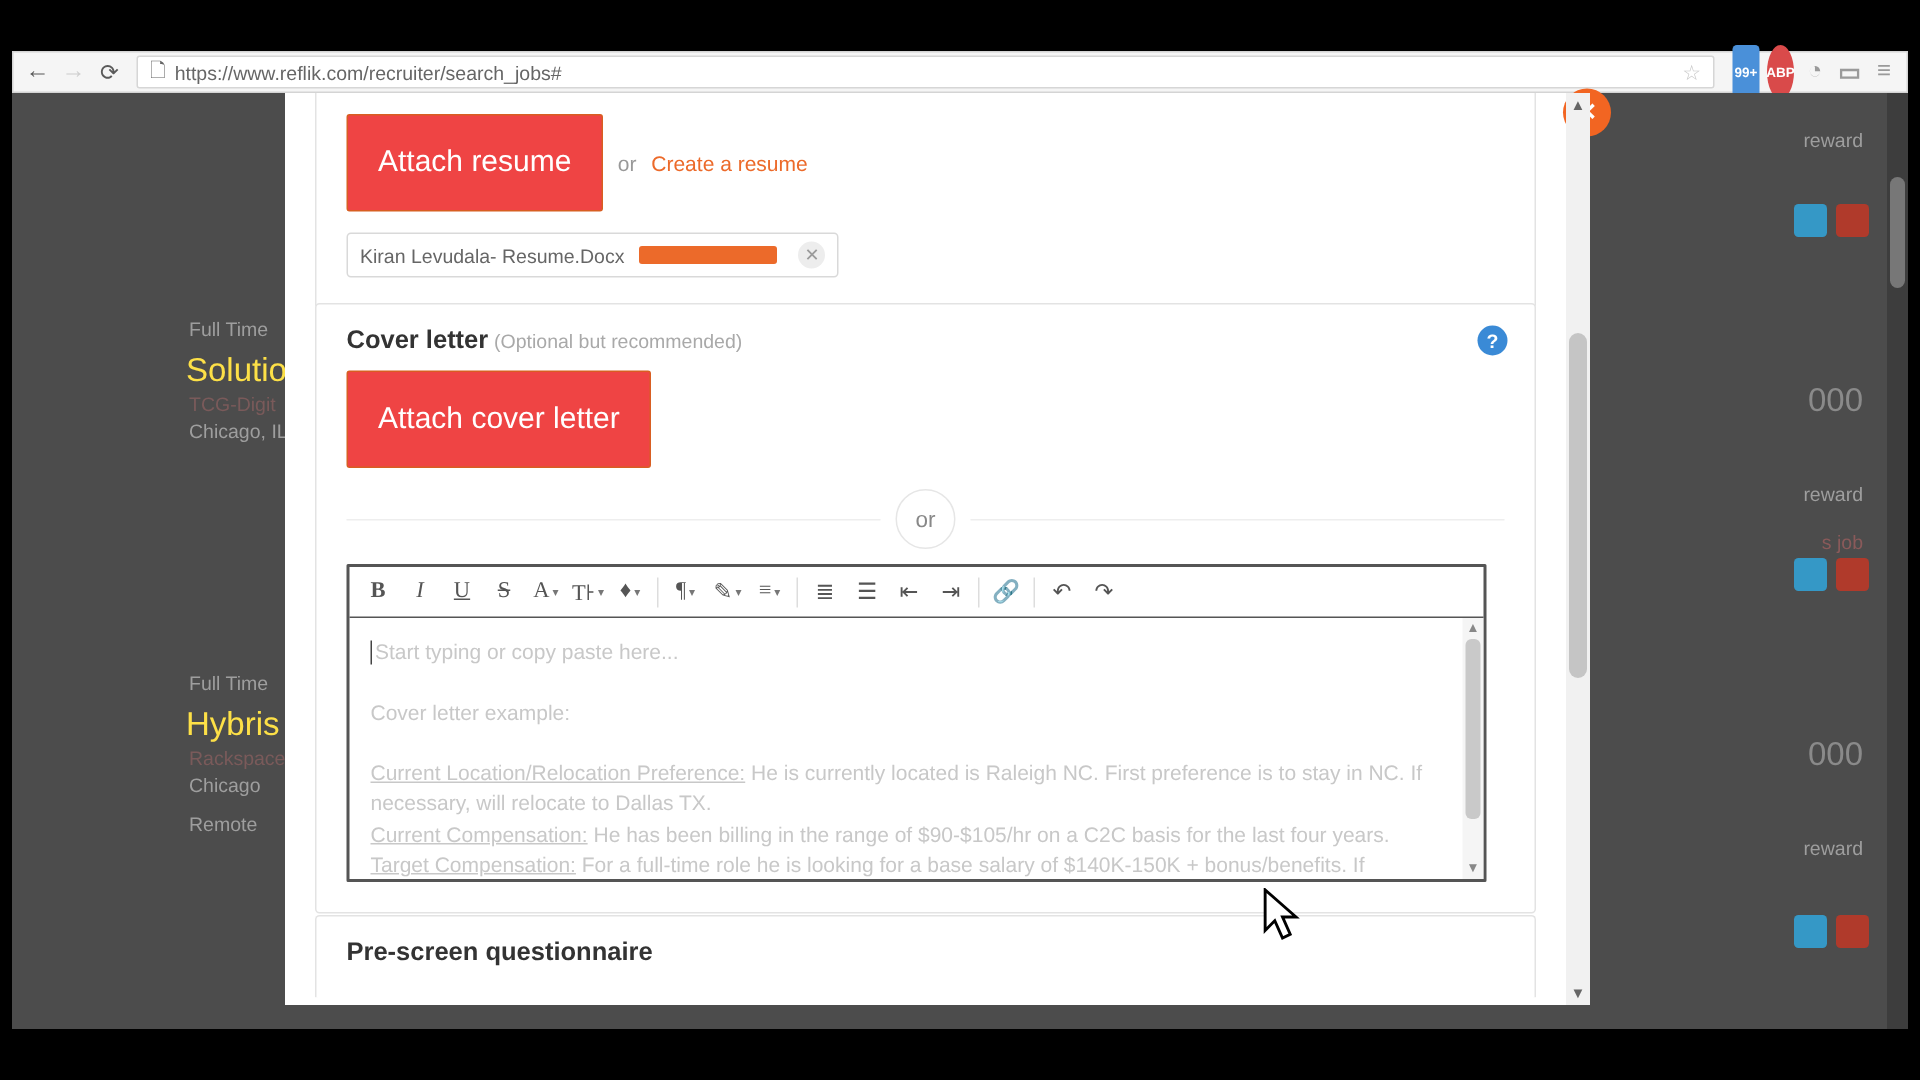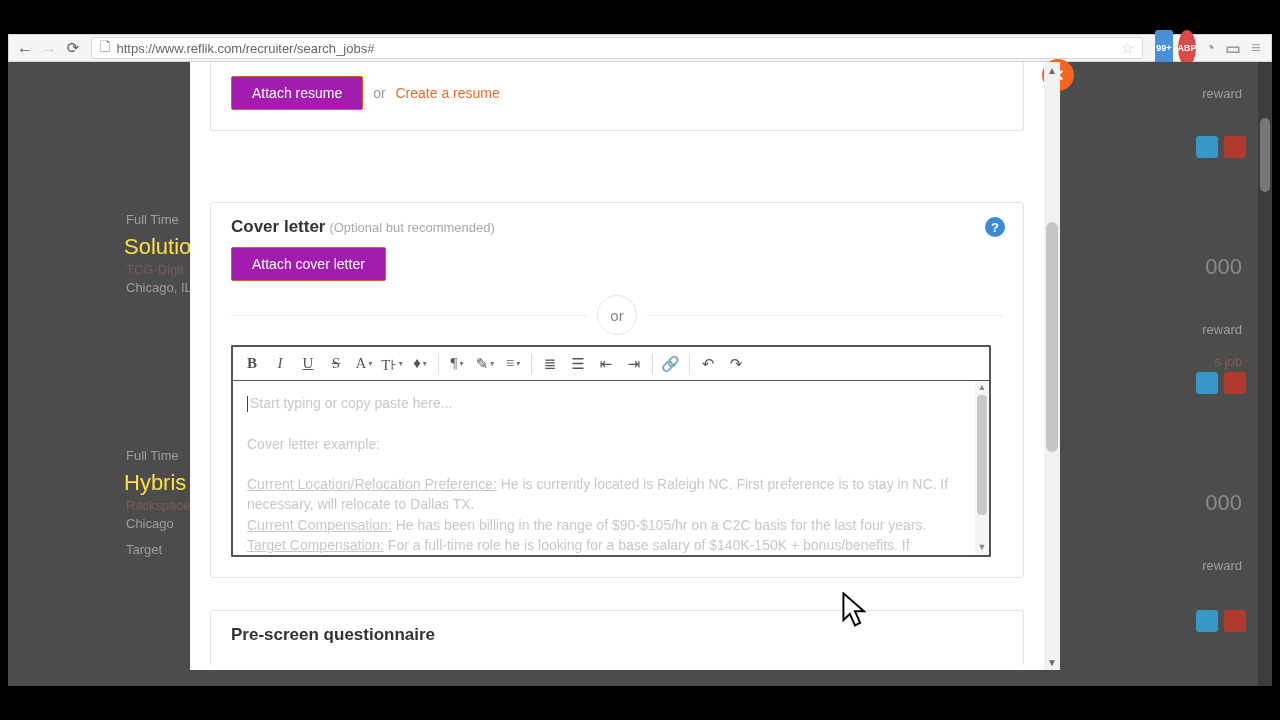--- a/index.html
+++ b/index.html
@@ -80,22 +80,22 @@
   .panel {
     position: absolute; left: 20px; right: 36px;
     border: 1px solid #e3e3e3; border-radius: 3px; background: #fff;
     padding: 14px 20px 20px 20px;
   }
 
   
   .panel.resume { top: 0; border-top: none; border-radius: 0 0 3px 3px; }
 
   .btn-orange {
-    display: inline-block; background: #a21caf; color: #fff;
-    border-radius: 2px; padding: 8px 20px; font-size: 14px;
+    display: inline-block; background: #ef4444; color: #fff;
+    border-radius: 2px; padding: 20px 20px; font-size: 20px;
     border: 1px solid #d85e22;
   }
   .or-text { color: #999; margin: 0 6px; }
   .link-orange { color: #ec6a2a; }
 
   .file-chip {
     margin-top: 14px; display: inline-flex; align-items: center;
     border: 1px solid #d9d9d9; border-radius: 3px; padding: 5px 8px;
     font-size: 13px; color: #666; gap: 10px;
   }
@@ -207,21 +207,21 @@
 <div class="page-bg">
   <div class="bg-text" style="left:118px; top:150px;">Full Time</div>
   <div class="bg-text bg-title" style="left:116px; top:172px;">Solutio</div>
   <div class="bg-text" style="left:118px; top:200px; color:#7a5a5a;">TCG-Digit</div>
   <div class="bg-text" style="left:118px; top:218px;">Chicago, IL</div>
 
   <div class="bg-text" style="left:118px; top:386px;">Full Time</div>
   <div class="bg-text bg-title" style="left:116px; top:408px;">Hybris</div>
   <div class="bg-text" style="left:118px; top:436px; color:#7a5a5a;">Rackspace</div>
   <div class="bg-text" style="left:118px; top:454px;">Chicago</div>
-  <div class="bg-text" style="left:118px; top:480px;">Target</div>
+  <div class="bg-text" style="left:118px; top:480px;">Remote</div>
 
   <div class="bg-text" style="right:30px; top:24px;">reward</div>
   <div class="share-row" style="right:26px; top:74px;">
     <div class="sq tw"></div>
     <div class="sq gp"></div>
   </div>
   <div class="bg-text bg-title" style="right:30px; top:192px; color:#8a8a8a;">000</div>
   <div class="bg-text" style="right:30px; top:260px;">reward</div>
   <div class="bg-text" style="right:30px; top:292px; color:#8a5a5a;">s job</div>
   <div class="share-row" style="right:26px; top:310px;">
@@ -240,20 +240,27 @@
   </div>
 </div>
 
 <div class="modal">
   <div class="close-btn">✕</div>
 
   <div class="panel resume">
     <span class="btn-orange">Attach resume</span>
     <span class="or-text">or</span>
     <span class="link-orange">Create a resume</span>
+    <div>
+      <div class="file-chip">
+        <span>Kiran Levudala- Resume.Docx</span>
+        <span class="progress"></span>
+        <span class="remove">✕</span>
+      </div>
+    </div>
   </div>
 
   <div class="panel cover">
     <div class="help-icon">?</div>
     <div style="margin-bottom:10px;">
       <span class="section-title">Cover letter</span>
       <span class="section-sub">(Optional but recommended)</span>
     </div>
     <span class="btn-orange">Attach cover letter</span>
 

